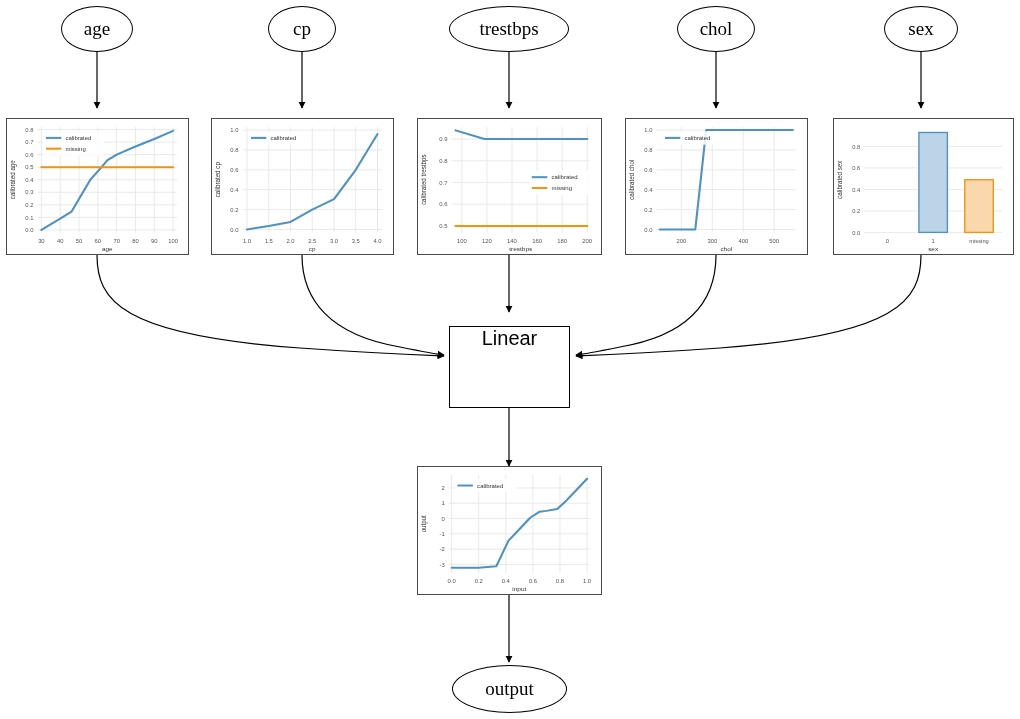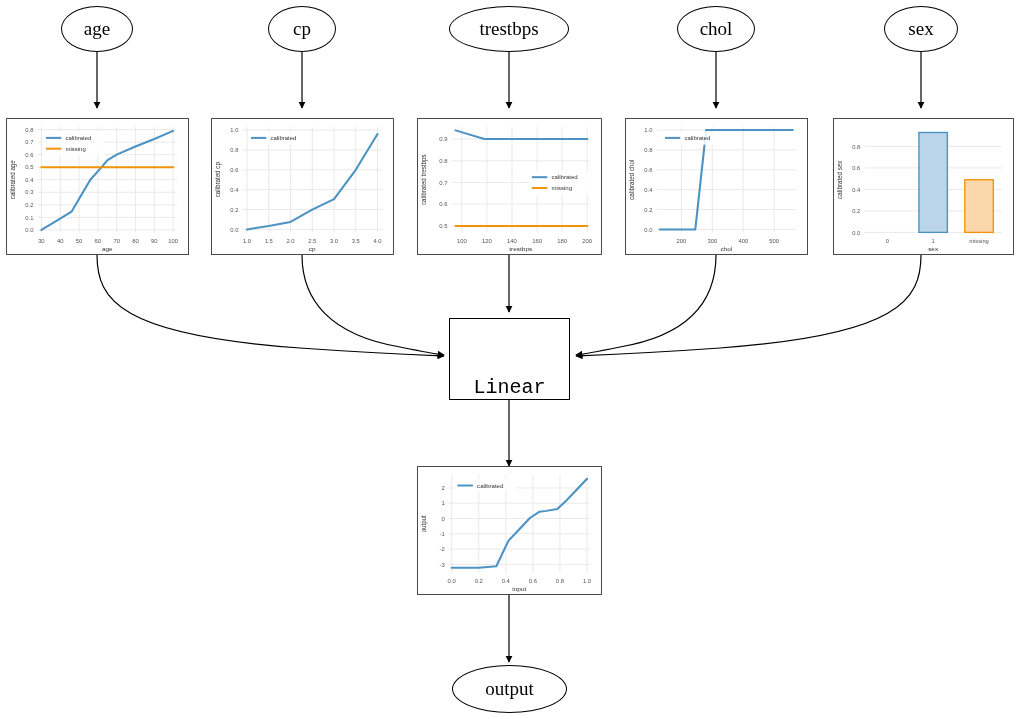--- a/index.html
+++ b/index.html
@@ -5,23 +5,23 @@
   html,body{margin:0;padding:0;background:#ffffff;}
   body{width:1020px;height:719px;position:relative;
        font-family:"Liberation Serif",serif;overflow:hidden;}
   .canvas{position:absolute;inset:0;}
   svg.edges{position:absolute;left:0;top:0;width:1020px;height:719px;pointer-events:none;}
 
   .node-ellipse{position:absolute;display:flex;align-items:center;justify-content:center;
     border:1.1px solid #000;border-radius:50%;background:#fff;
     font-family:"Liberation Serif",serif;font-size:19px;color:#000;box-sizing:border-box;}
 
-  .node-box{position:absolute;display:flex;align-items:flex-end;justify-content:center;
+  .node-box{position:absolute;display:flex;align-items:flex-start;justify-content:center;
     border:1.3px solid #000;background:#fff;
-    font-family:Liberation Mono, monospace;font-size:20px;color:#000;box-sizing:border-box;}
+    font-family:Liberation Sans, sans-serif;font-size:20px;color:#000;box-sizing:border-box;margin-top:8px;}
 
   .plot-frame{position:absolute;border:1.5px solid #4a4a4a;background:#fff;box-sizing:border-box;}
   .mpl{position:absolute;inset:0;}
   .mpl svg{display:block;width:100%;height:100%;}
 </style>
 </head>
 <body>
 
 <div class="canvas">
 

